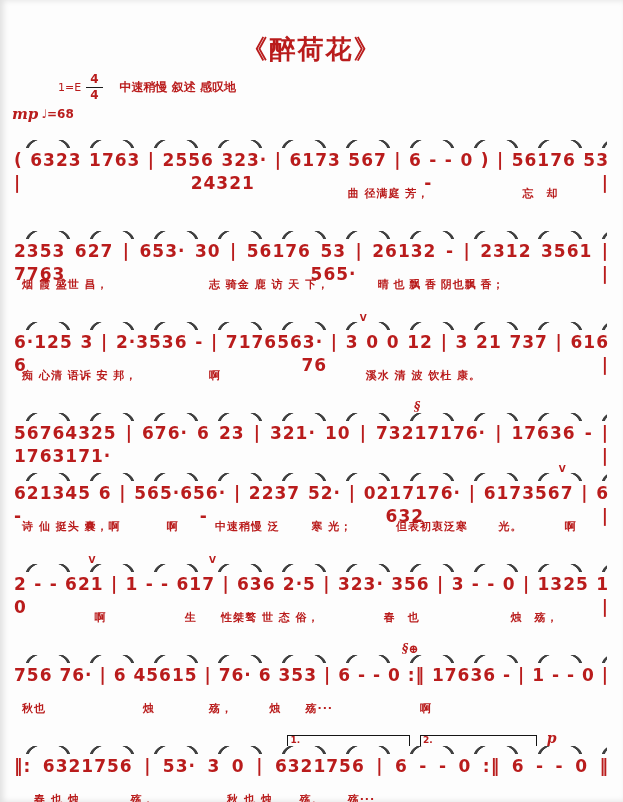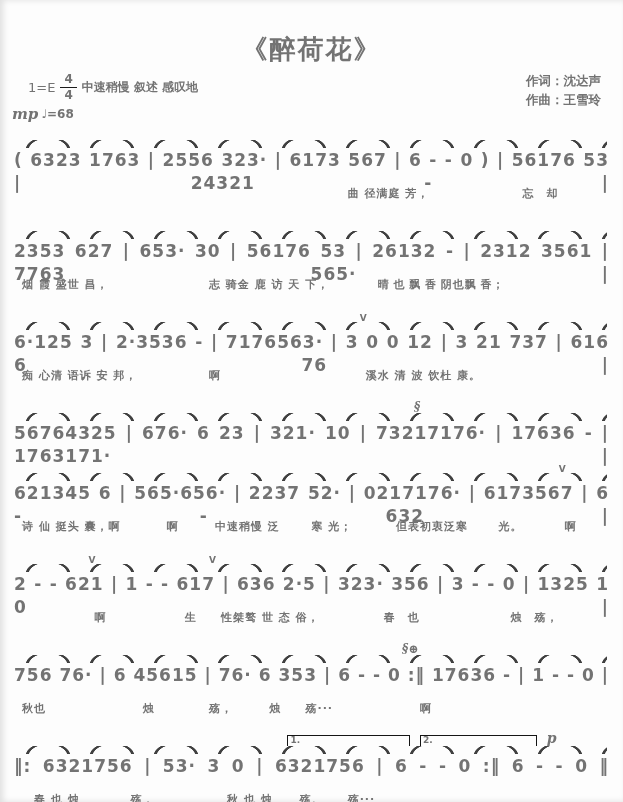--- a/index.html
+++ b/index.html
@@ -1,37 +1,37 @@
 <!DOCTYPE html>
 <html><head>
 <meta charset="utf-8">
 <style>
   html,body{margin:0;padding:0;background:#e9e9e9;}
   .page{
     position:relative;width:623px;height:802px;margin:0 auto;
-    background:#fdfdfd;color:#737373;overflow:hidden;
+    background:#fdfdfd;color:#b91c1c;overflow:hidden;
     font-family:"DejaVu Sans",sans-serif;
     box-shadow:inset 3px 0 6px rgba(0,0,0,.12);
   }
   .title{
     text-align:center;margin-top:32px;font-size:26px;font-weight:700;
     letter-spacing:2px;
   }
   .subtitle{
     text-align:center;font-size:13px;font-weight:700;letter-spacing:7px;
     margin-top:3px;
   }
   .meta{position:relative;height:50px;margin-top:4px;font-size:12px;}
   .meta-left{position:absolute;left:28px;top:2px;}
   .meta-row1{display:flex;align-items:center;gap:5px;}
-  .key{font-size:13px;}
+  .key{font-size:11px;margin-left:30px;}
   .frac{display:inline-flex;flex-direction:column;align-items:center;font-size:12px;line-height:1.05;font-weight:700;}
   .frac .num{border-bottom:1px solid #1b1b1b;padding:0 4px 1px;}
   .frac .den{padding-top:1px;}
-  .tempo{font-size:12px;font-weight:700;}
+  .tempo{font-size:12px;font-weight:700;margin-left:12px;}
   .meta-row2{margin-top:4px;margin-left:-16px;display:flex;align-items:center;gap:3px;}
   .dyn-mp{font-family:"DejaVu Serif",serif;font-style:italic;font-weight:700;font-size:15px;}
   .metro{font-size:12px;font-weight:700;}
   .credits{position:absolute;right:22px;top:0;font-size:12.5px;font-weight:600;line-height:1.55;}
   .score{margin-top:6px;}
   .system{position:relative;margin:0 10px 15px 10px;}
   .marks{position:relative;height:13px;}
   .mark{position:absolute;top:0;font-size:12px;font-weight:700;font-family:"DejaVu Serif",serif;font-style:italic;}
   .mark.breath{font-family:"DejaVu Sans",sans-serif;font-style:normal;font-size:9px;top:4px;}
   .volta{position:absolute;top:2px;height:10px;border-top:1.5px solid #151515;border-left:1.5px solid #151515;border-right:1.5px solid #151515;}
@@ -64,24 +64,20 @@
         <span class="frac">
           <span class="num">4</span>
           <span class="den">4</span>
         </span>
         <span class="tempo">中速稍慢 叙述 感叹地</span>
       </div>
       <div class="meta-row2">
         <span class="dyn-mp">mp</span>
         <span class="metro">♩=68</span>
       </div>
-    </div>
-    <div class="credits">
-      <div>作词：沈达声</div>
-      <div>作曲：王雪玲</div>
     </div>
   </div>
 
   <div class="score" id="score">
       <div class="system">
         <div class="marks"></div>
         <div class="arcs"></div>
         <div class="notes">( 6323 1763 | 2556 323· | 6173 567 | 6 - - 0 ) | 56176 53 | 24321 - |</div>
         <div class="lyrics">
           <span style="left: 56%;">曲 径满庭 芳，</span>

